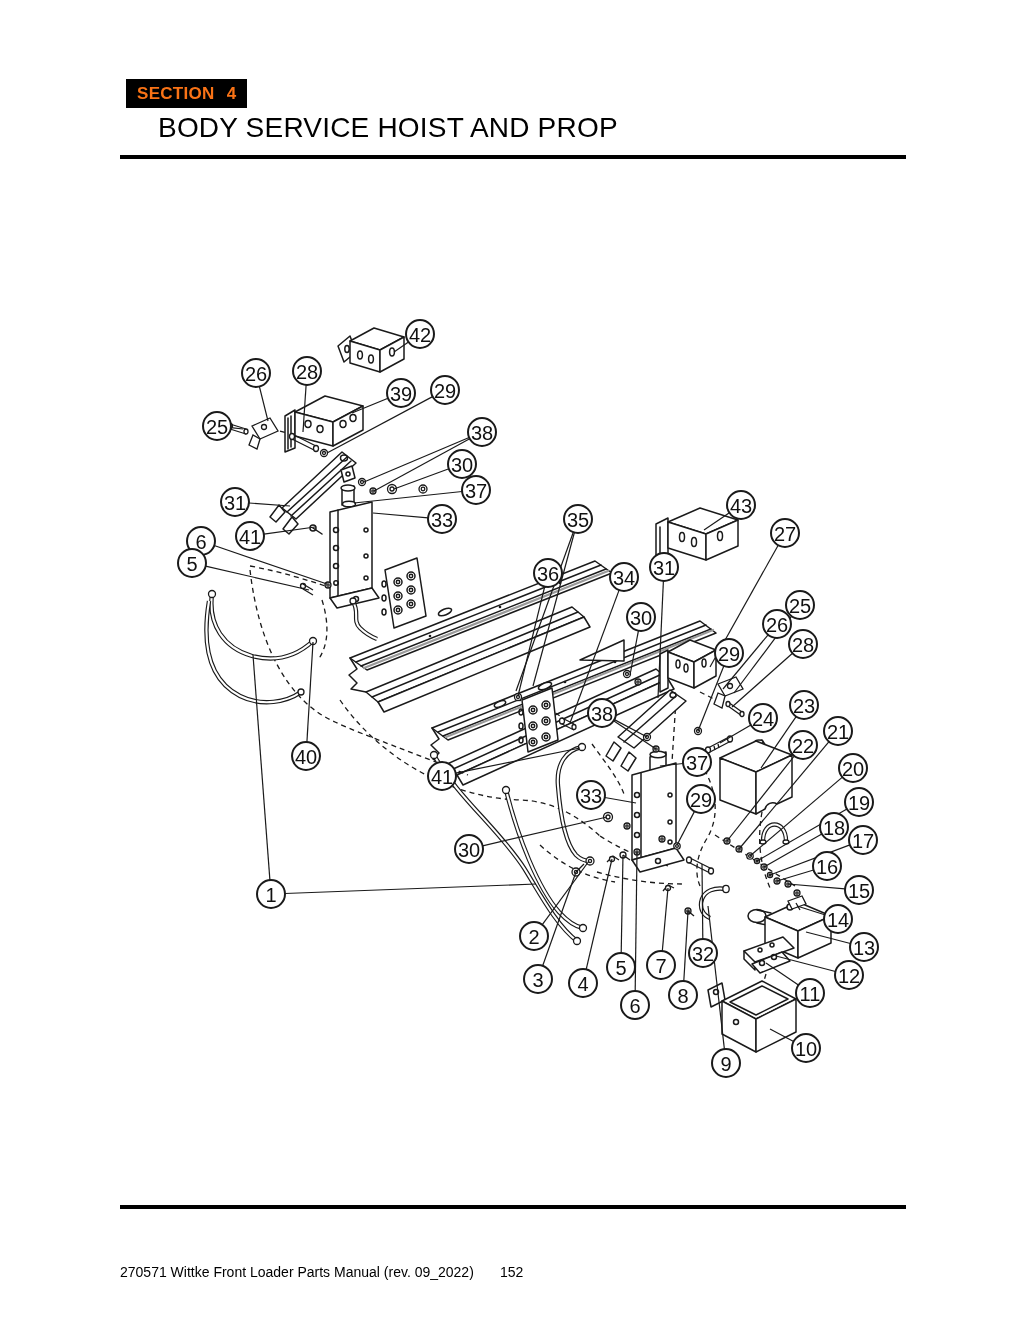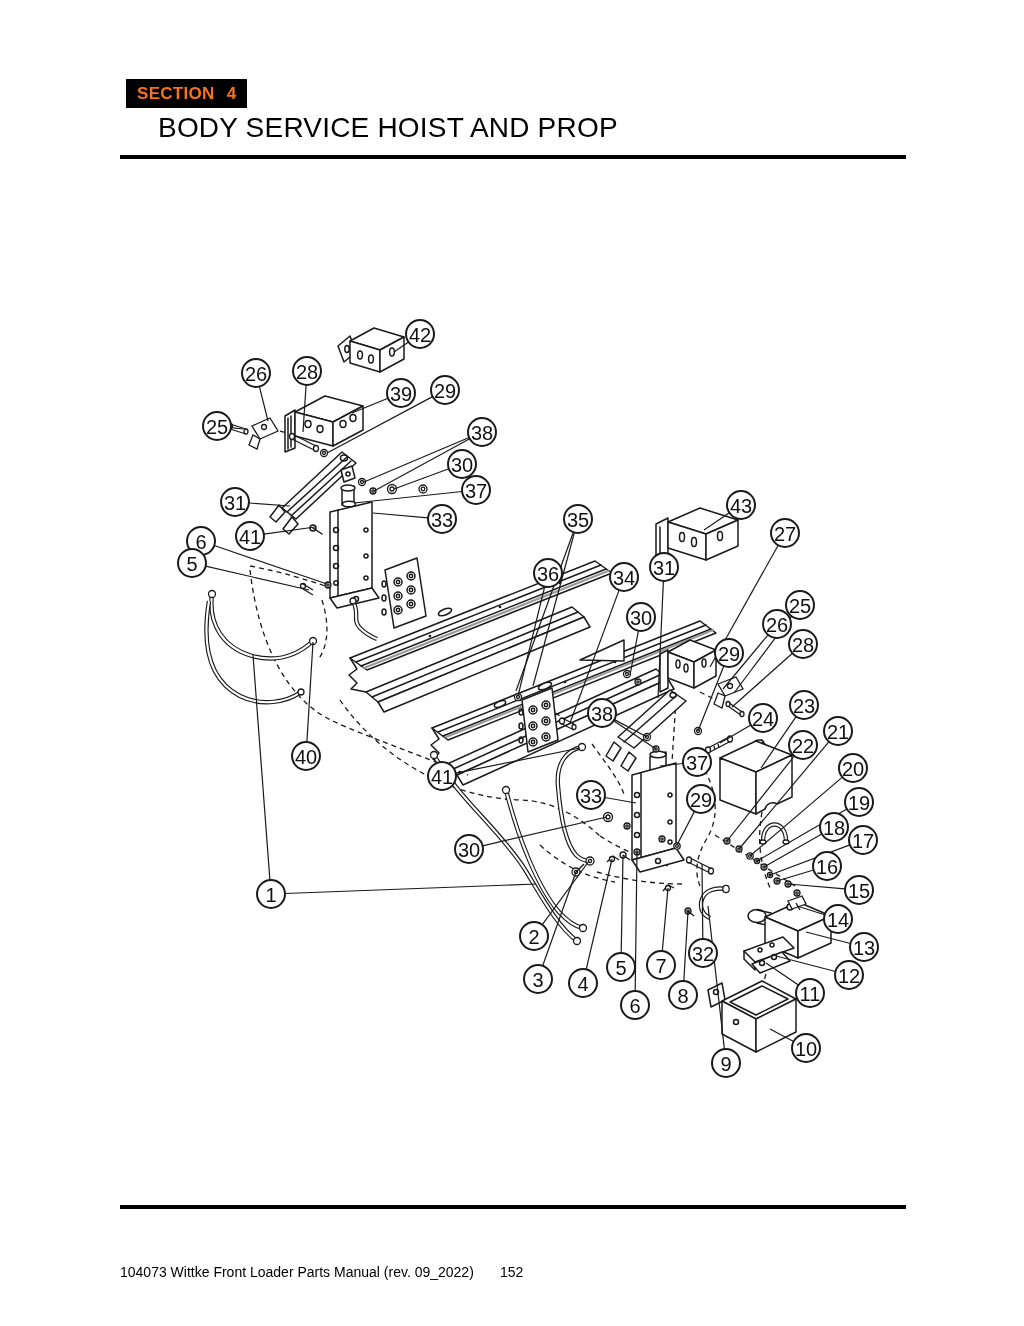--- a/index.html
+++ b/index.html
@@ -702,15 +702,15 @@
         </g>
         <g>
           <line x1="702.8" y1="939.0" x2="702" y2="864" class="leader"></line>
           <circle cx="703" cy="953" r="14" class="co-circle"></circle>
           <text x="703" y="954" class="co-label">32</text>
         </g>
       </g>
   </svg>
 
   <div class="rule rule-bottom"></div>
-  <div class="footer-left">104073 Wittke Front Loader Parts Manual (rev. 09_2022)</div>
+  <div class="footer-left">270571 Wittke Front Loader Parts Manual (rev. 09_2022)</div>
   <div class="footer-page">152</div>
 </div>
 
 </body></html>

